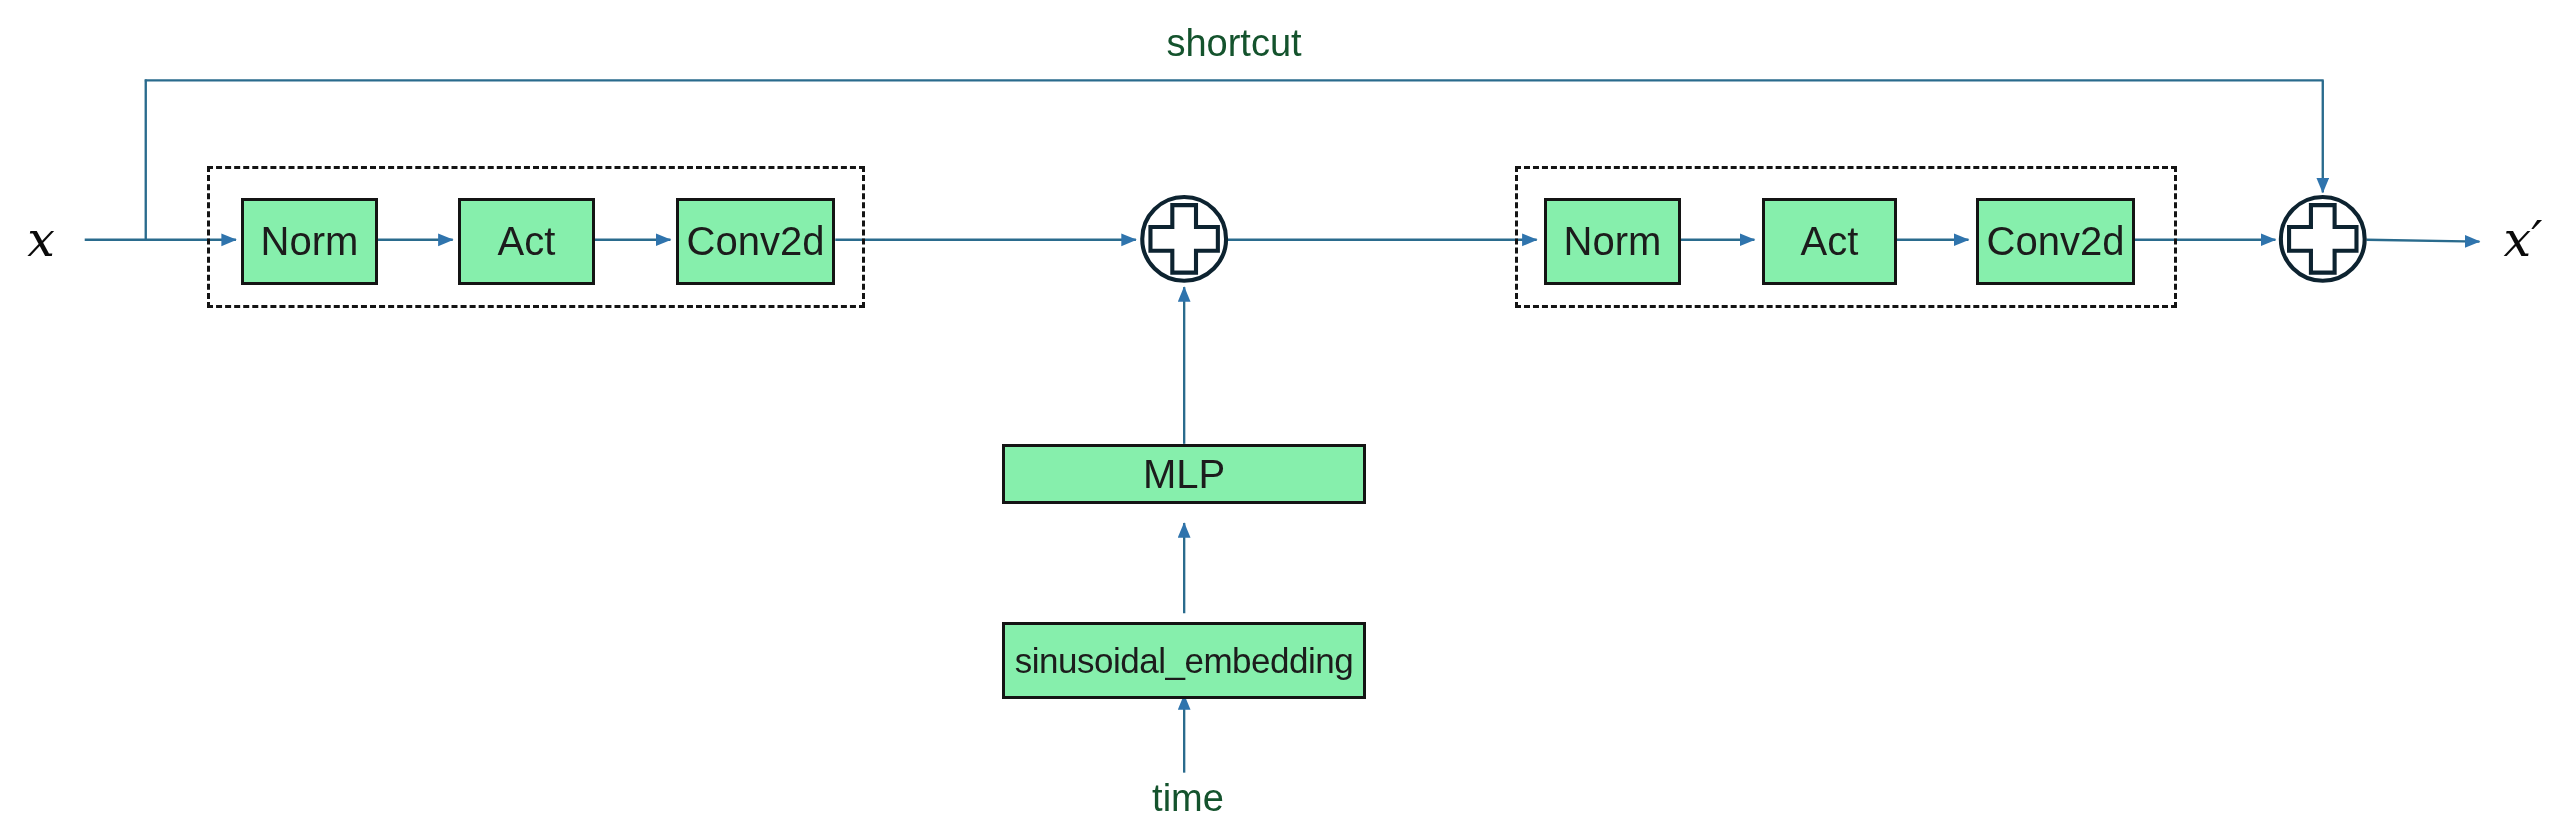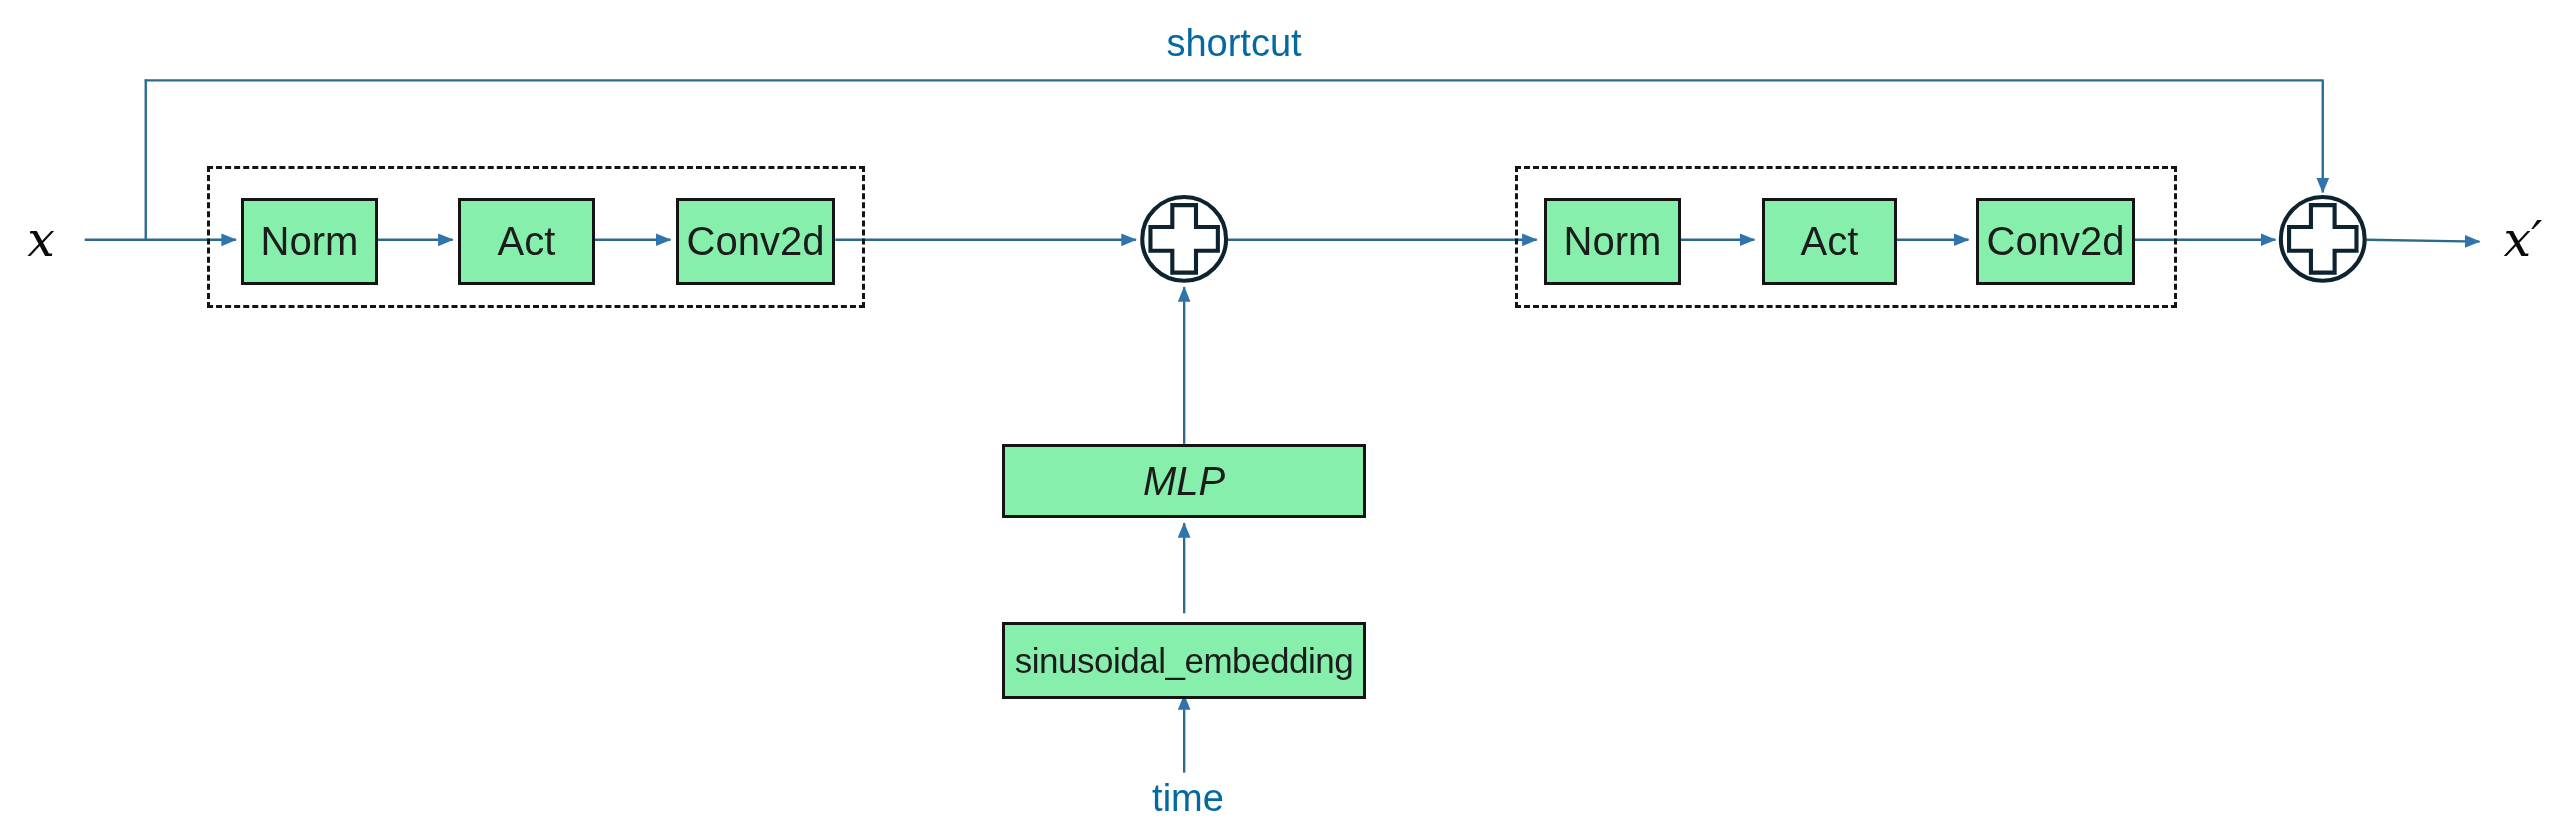--- a/index.html
+++ b/index.html
@@ -19,21 +19,21 @@
     font-family:"Liberation Sans",sans-serif;
     white-space:nowrap;
   }
   .box.small-font{font-size:35px;letter-spacing:-0.5px;margin-top:9px;}
   .dashed-group{
     position:absolute;box-sizing:border-box;
     border:3.6px dashed #141414;background:transparent;
   }
   .lbl{
     position:absolute;transform:translate(-50%,-50%);
-    color:#0369a1;font-size:38px;white-space:nowrap;
+    color:#14532d;font-size:38px;white-space:nowrap;
     font-family:"Liberation Sans",sans-serif;
   }
   .math{
     font-family:"DejaVu Serif",serif;
     font-style:italic;font-size:49px;color:#0a0a0a;
   }
 </style>
 </head>
 <body>
 
@@ -97,21 +97,21 @@
   <div class="box" style="left:1544px;top:198px;width:137px;height:87px;">
     <span>Norm</span>
   </div>
   <div class="box" style="left:1762px;top:198px;width:135px;height:87px;">
     <span>Act</span>
   </div>
   <div class="box" style="left:1976px;top:198px;width:159px;height:87px;">
     <span>Conv2d</span>
   </div>
 
-  <div class="box" style="left:1002px;top:444px;width:364px;height:74px;font-style:italic;">
+  <div class="box" style="left:1002px;top:444px;width:364px;height:60px;">
     <span>MLP</span>
   </div>
   <div class="box small-font" style="left:1002px;top:613px;width:364px;height:77px;">
     <span>sinusoidal_embedding</span>
   </div>
 
   <div class="lbl math" style="left:41px;top:239px;">x</div>
   <div class="lbl math" style="left:2523px;top:239px;">x′</div>
   <div class="lbl" style="left:1234px;top:43px;">shortcut</div>
   <div class="lbl" style="left:1188px;top:798px;">time</div>

